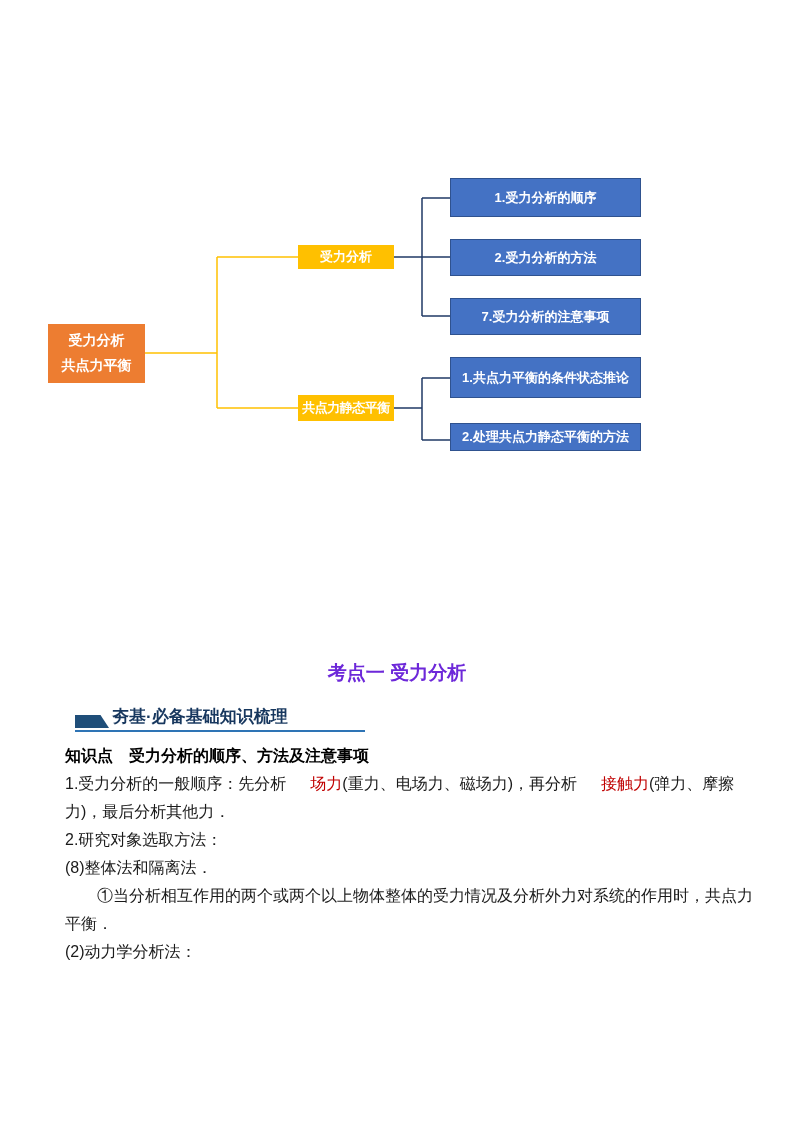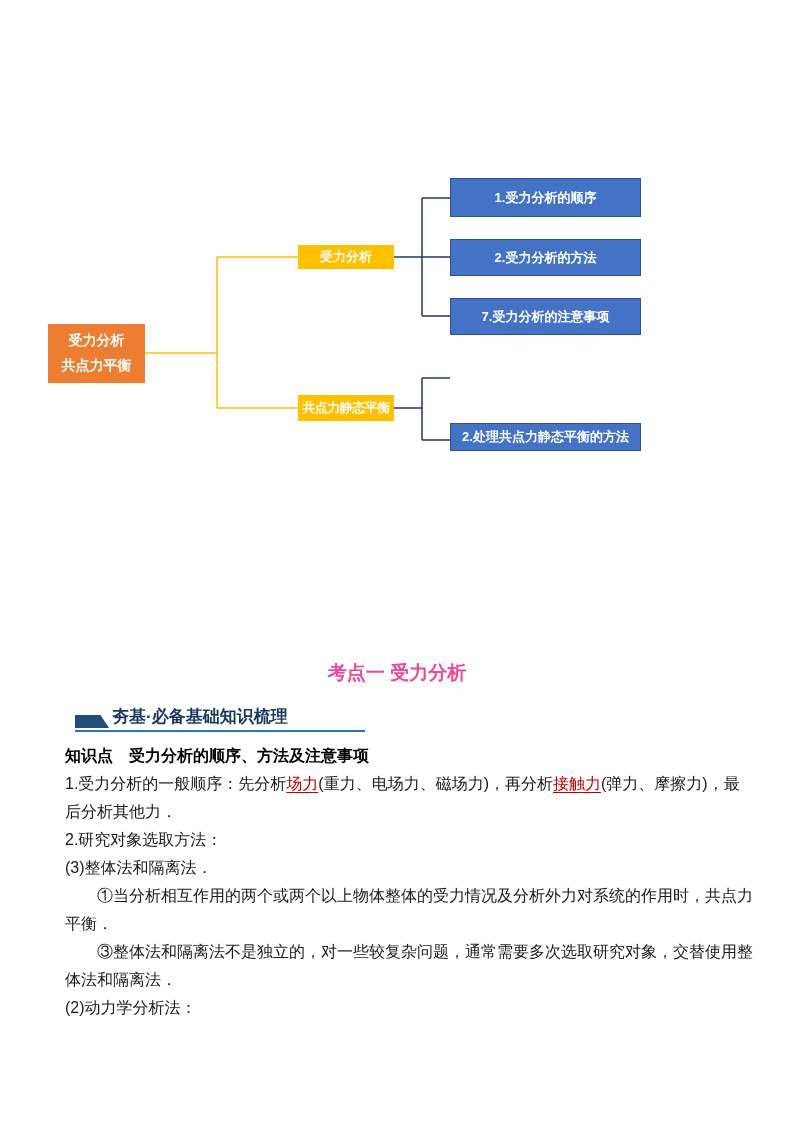--- a/index.html
+++ b/index.html
@@ -40,21 +40,21 @@
   }
   .leaf-0 { top: 178px; height: 39px; }
   .leaf-1 { top: 239px; height: 37px; }
   .leaf-2 { top: 298px; height: 37px; }
   .leaf-3 { top: 357px; height: 41px; }
   .leaf-4 { top: 423px; height: 28px; }
 
   
   .exam-title {
     position: absolute; left: 0; top: 660px; width: 794px;
-    text-align: center; font-size: 19px; font-weight: bold; color: #ec4899;
+    text-align: center; font-size: 19px; font-weight: bold; color: #6d28d9;
   }
 
   
   .section-header { position: absolute; left: 0; top: 703px; width: 794px; height: 32px; }
   .section-header .flag {
     position: absolute; left: 75px; top: 12px; width: 34px; height: 13px;
     background: #1F4E79;
     clip-path: polygon(0 0, 75% 0, 100% 100%, 0 100%);
   }
   .section-header .header-text {
@@ -69,23 +69,23 @@
   
   .content {
     position: absolute; left: 65px; top: 742px; width: 690px;
     font-size: 16px; line-height: 28px; color: #1a1a1a;
   }
   .content p { margin: 0; }
   .kp-heading { font-weight: bold; color: #000000; }
   .indent1 { text-indent: 2em; }
   .red-term {
     color: #C00000;
-    text-decoration: underline;
     text-underline-offset: 3px;
     text-decoration-thickness: 1px;
+    margin-left: 24px;
   }
 </style>
 </head>
 <body>
 
 <div class="page">
 
   <div class="diagram">
     <svg class="connectors" width="794" height="500" viewBox="0 0 794 500" aria-hidden="true">
 
@@ -119,36 +119,38 @@
 
     <div class="node node-leaf leaf-0">
       <span>1.受力分析的顺序</span>
     </div>
     <div class="node node-leaf leaf-1">
       <span>2.受力分析的方法</span>
     </div>
     <div class="node node-leaf leaf-2">
       <span>7.受力分析的注意事项</span>
     </div>
+    <div class="node node-leaf leaf-3">
+      <span>1.共点力平衡的条件状态推论</span>
+    </div>
     <div class="node node-leaf leaf-4">
       <span>2.处理共点力静态平衡的方法</span>
     </div>
   </div>
 
   <div class="exam-title">考点一 受力分析</div>
 
   <div class="section-header">
     <div class="flag"></div>
     <div class="header-text">夯基·必备基础知识梳理</div>
     <div class="header-underline"></div>
   </div>
 
   <div class="content">
     <p class="kp-heading">知识点　受力分析的顺序、方法及注意事项</p>
     <p><span>1.受力分析的一般顺序：先分析</span><span class="red-term">场力</span><span>(重力、电场力、磁场力)，再分析</span><span class="red-term">接触力</span><span>(弹力、摩擦力)，最后分析其他力．</span></p>
     <p>2.研究对象选取方法：</p>
-    <p>(3)整体法和隔离法．</p>
+    <p>(8)整体法和隔离法．</p>
     <p class="indent1">①当分析相互作用的两个或两个以上物体整体的受力情况及分析外力对系统的作用时，共点力平衡．</p>
-    <p class="indent1">③整体法和隔离法不是独立的，对一些较复杂问题，通常需要多次选取研究对象，交替使用整体法和隔离法．</p>
     <p>(2)动力学分析法：</p>
   </div>
 
 </div>
 
 </body></html>

